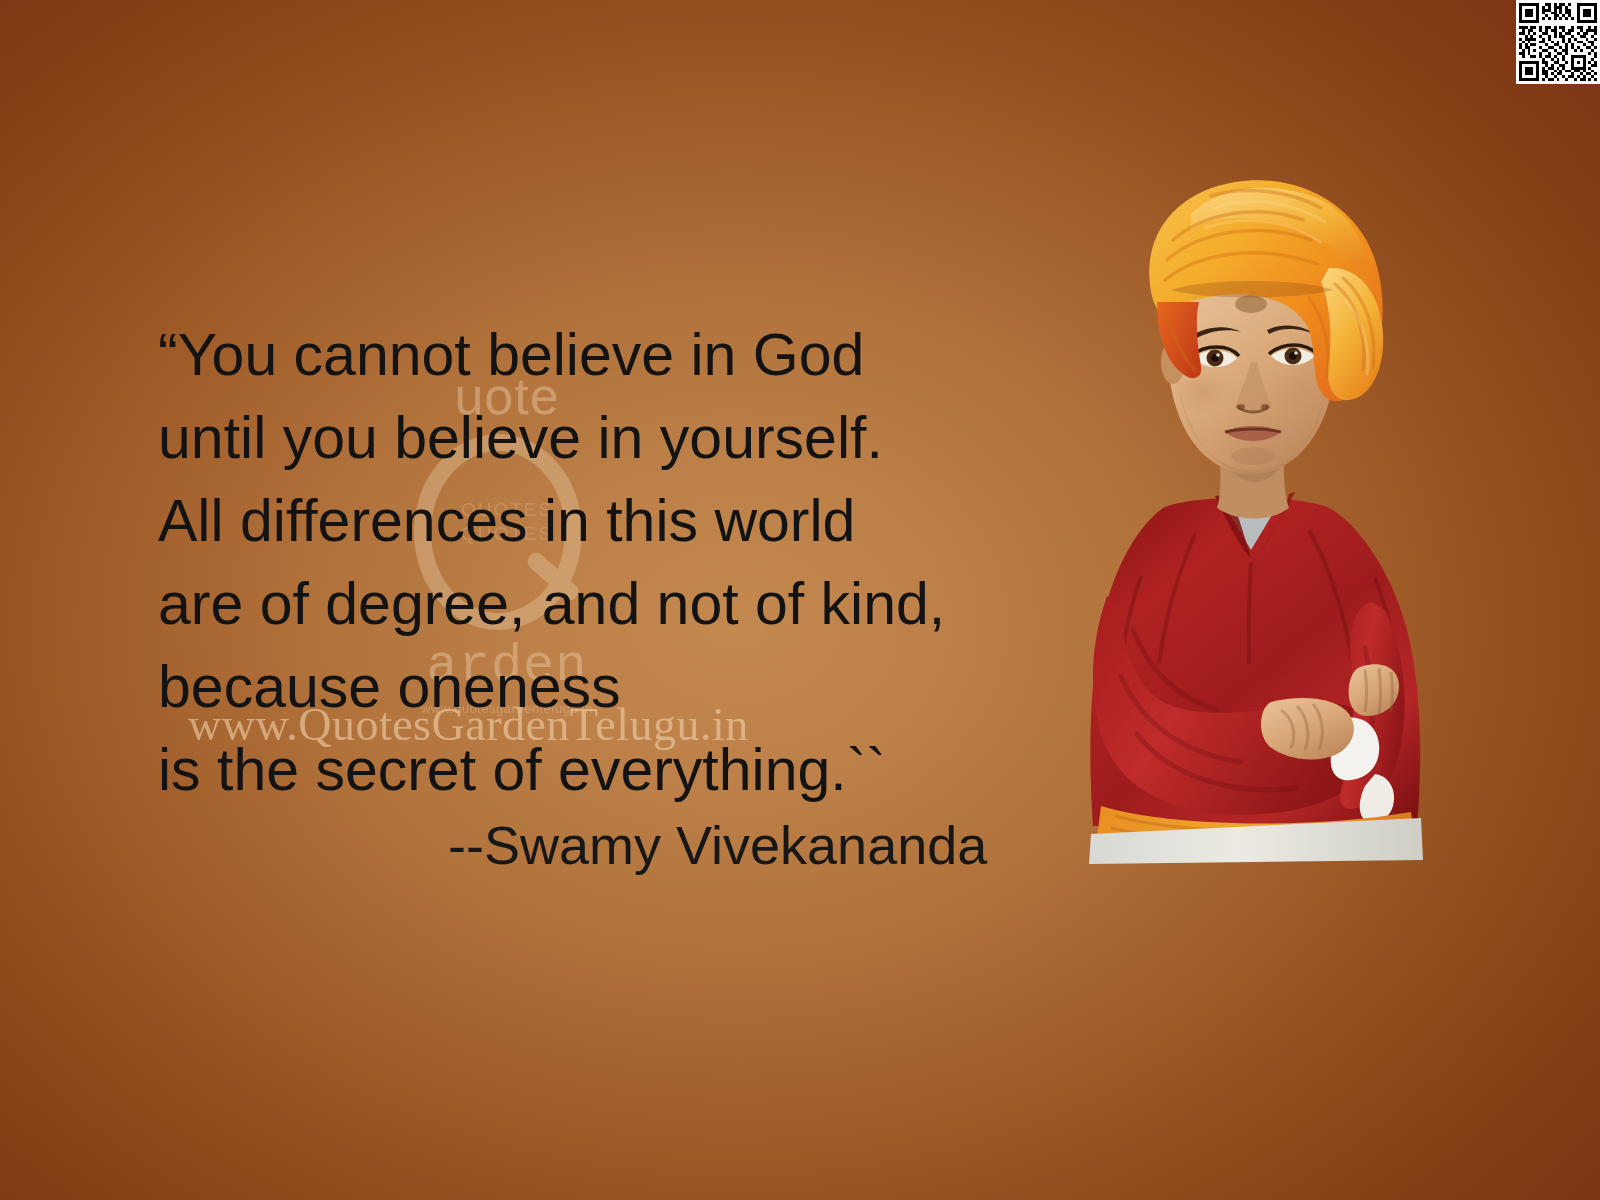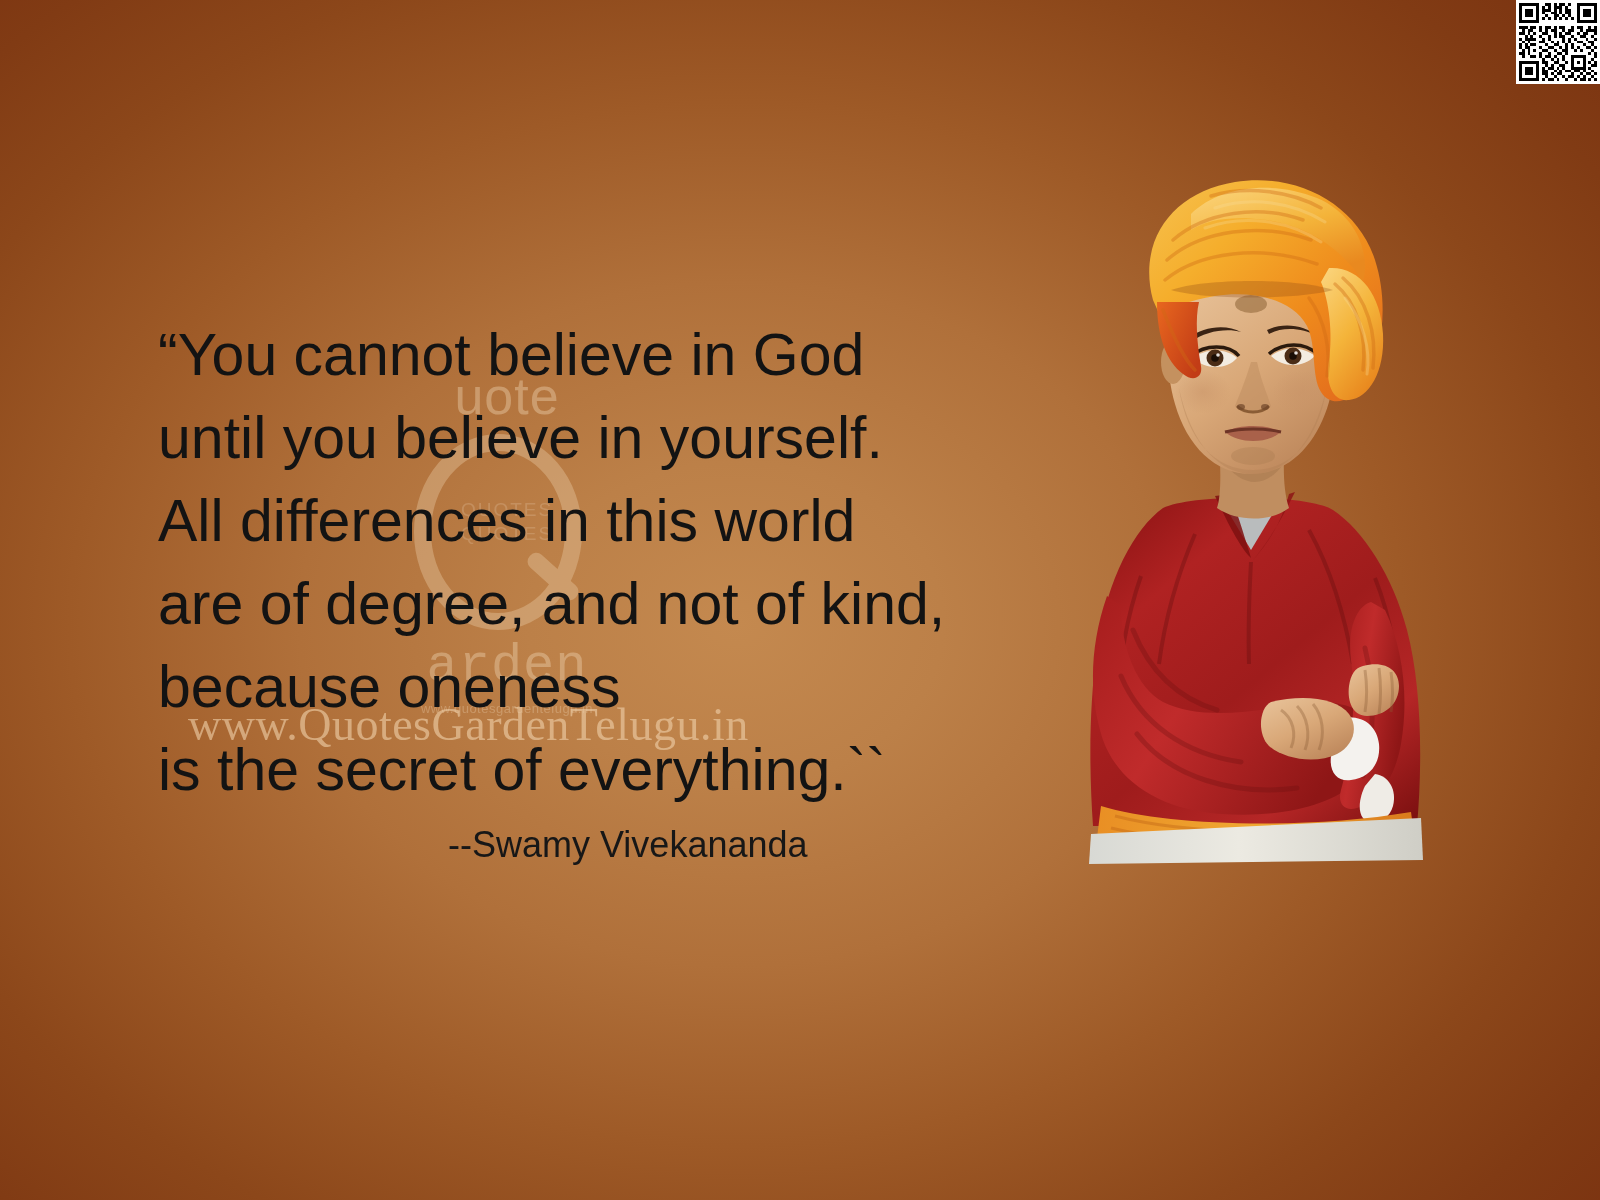--- a/index.html
+++ b/index.html
@@ -137,21 +137,21 @@
     font-size: 59px;
     line-height: 83px;
     color: #131313;
     white-space: nowrap;
     font-weight: 400;
   }
   #attribution {
     position: absolute;
     left: 448px;
     top: 812px;
-    font-size: 36px;
+    font-size: 54px;
     line-height: 66px;
     color: #171717;
     white-space: nowrap;
   }
 
   
   #portrait {
     position: absolute;
     left: 1045px;
     top: 178px;

